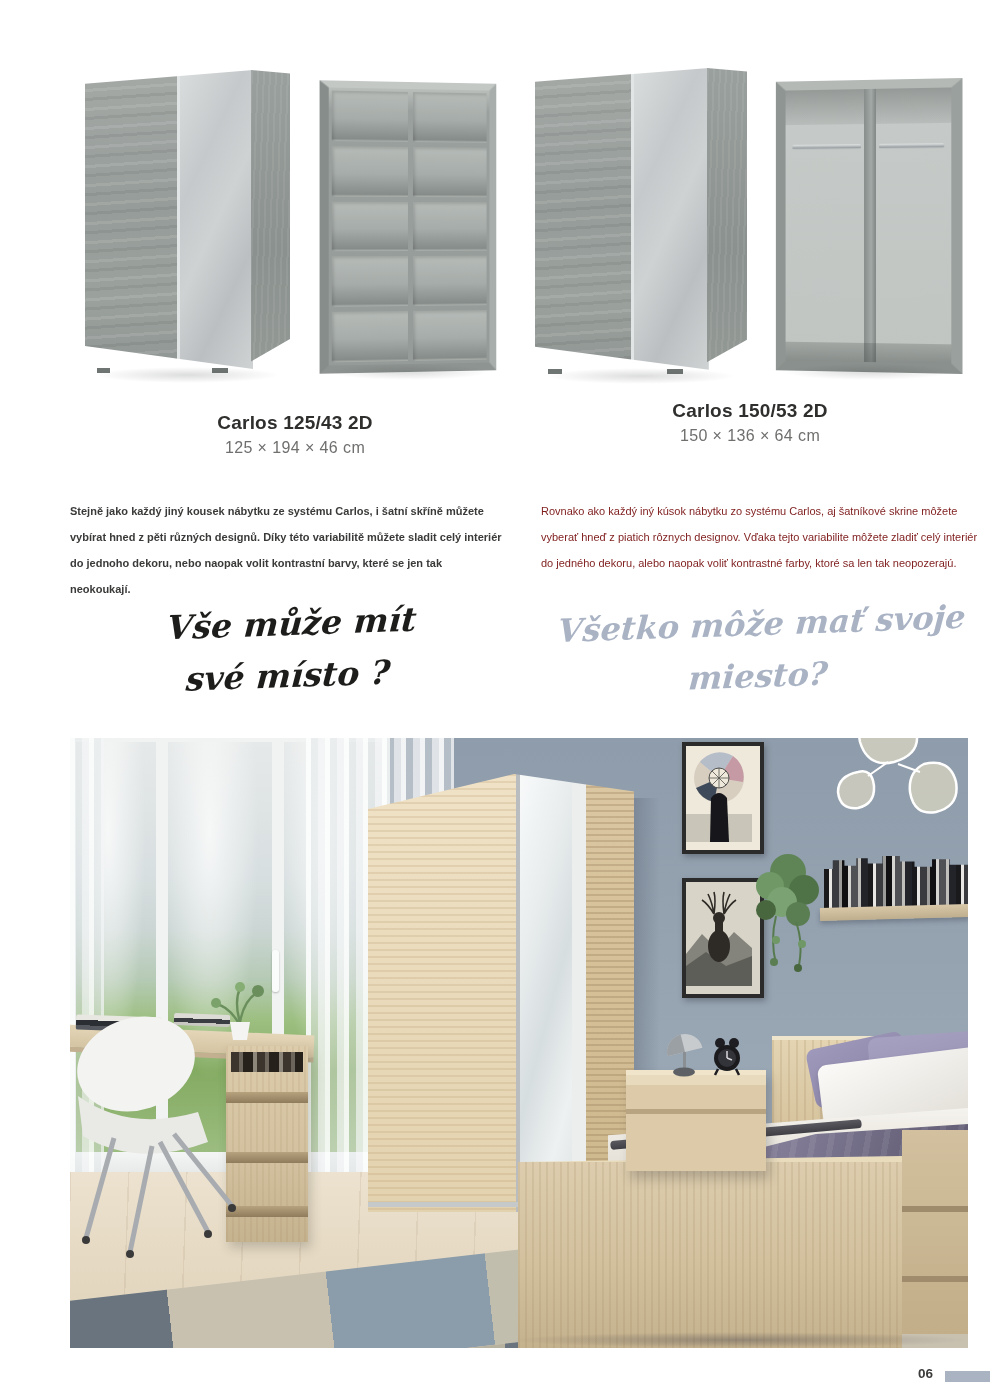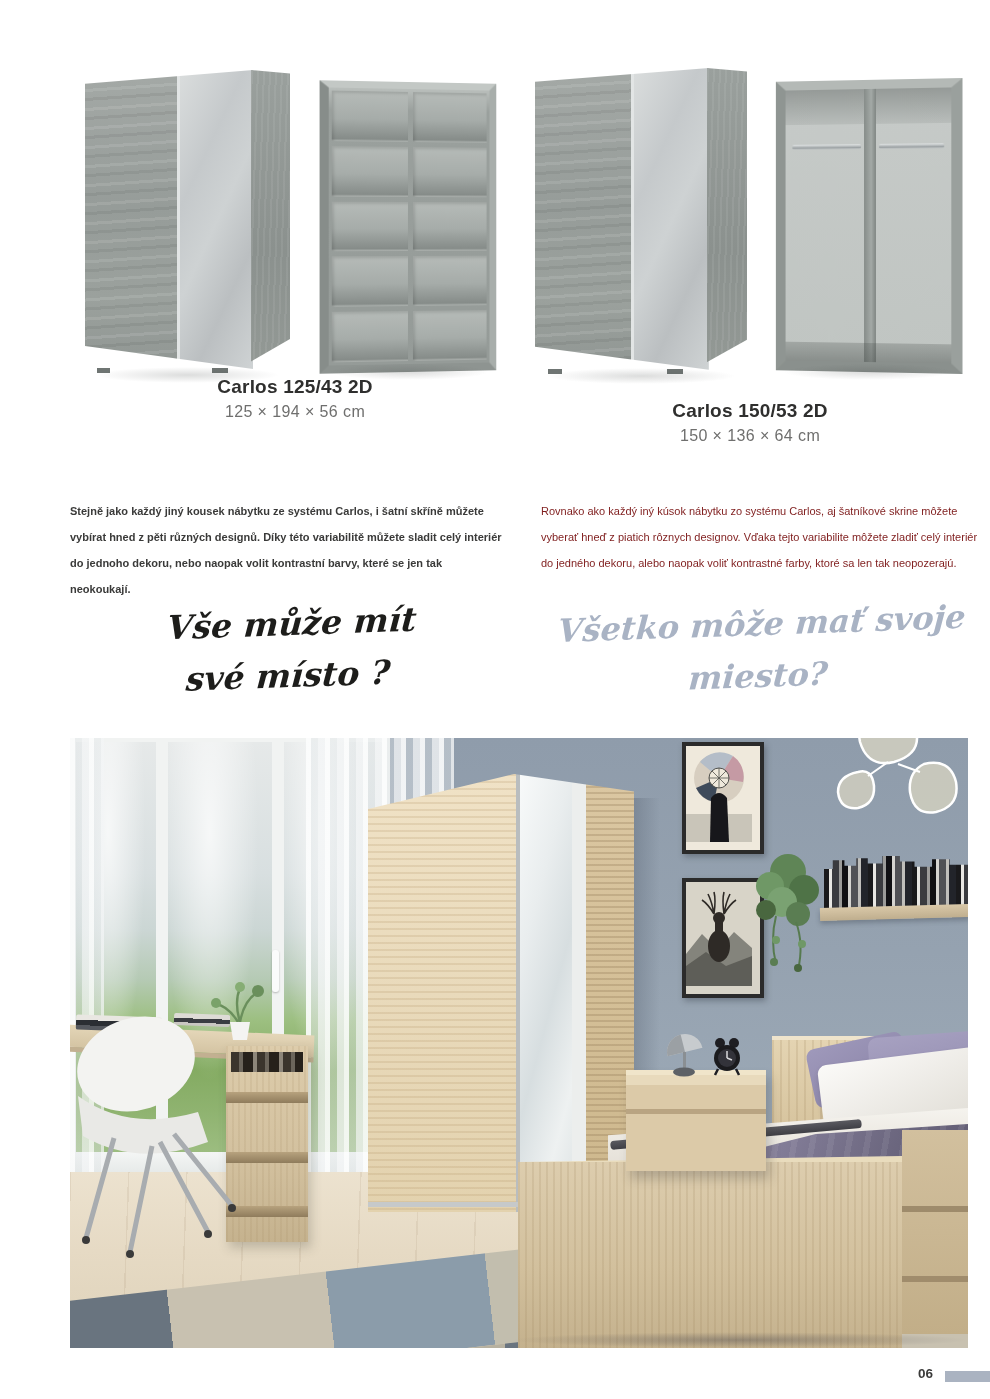--- a/index.html
+++ b/index.html
@@ -229,23 +229,23 @@
   <div class="box">
     <div class="topshade"></div>
     <div class="divider"></div>
     <div class="rail r1"></div>
     <div class="rail r2"></div>
     <div class="floorline"></div>
   </div>
   <div class="shadow"></div>
 </div>
 
-<div class="plabel" style="left:75px;top:376px;width:440px;">
+<div class="plabel" style="left:75px;top:412px;width:440px;">
   <div class="pname">Carlos 125/43 2D</div>
-  <div class="pdims">125 × 194 × 56 cm</div>
+  <div class="pdims">125 × 194 × 46 cm</div>
 </div>
 <div class="plabel" style="left:530px;top:400px;width:440px;">
   <div class="pname">Carlos 150/53 2D</div>
   <div class="pdims">150 × 136 × 64 cm</div>
 </div>
 
 <p class="para cz">Stejně jako každý jiný kousek nábytku ze systému Carlos, i šatní skříně můžete vybírat hned z pěti různých designů. Díky této variabilitě můžete sladit celý interiér do jednoho dekoru, nebo naopak volit kontrastní barvy, které se jen tak neokoukají.</p>
 <p class="para sk">Rovnako ako každý iný kúsok nábytku zo systému Carlos, aj šatníkové skrine môžete vyberať hneď z piatich rôznych designov. Vďaka tejto variabilite môžete zladiť celý interiér do jedného dekoru, alebo naopak voliť kontrastné farby, ktoré sa len tak neopozerajú.</p>
 
 <div class="tagline cz">

